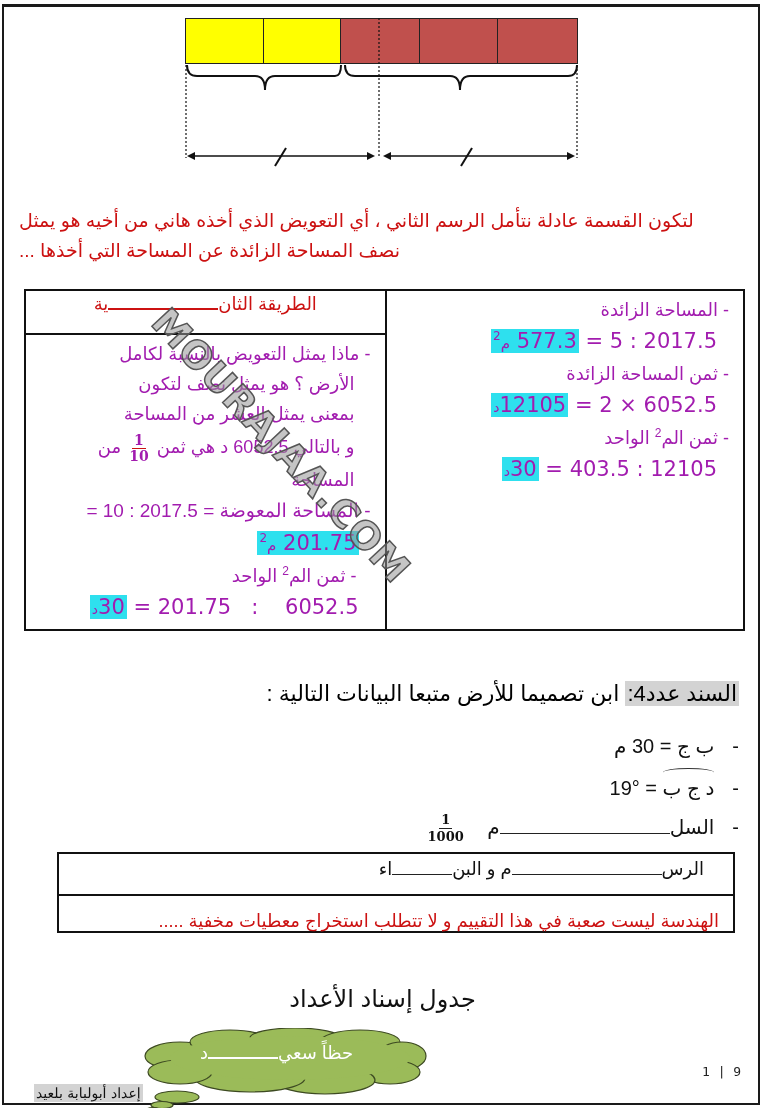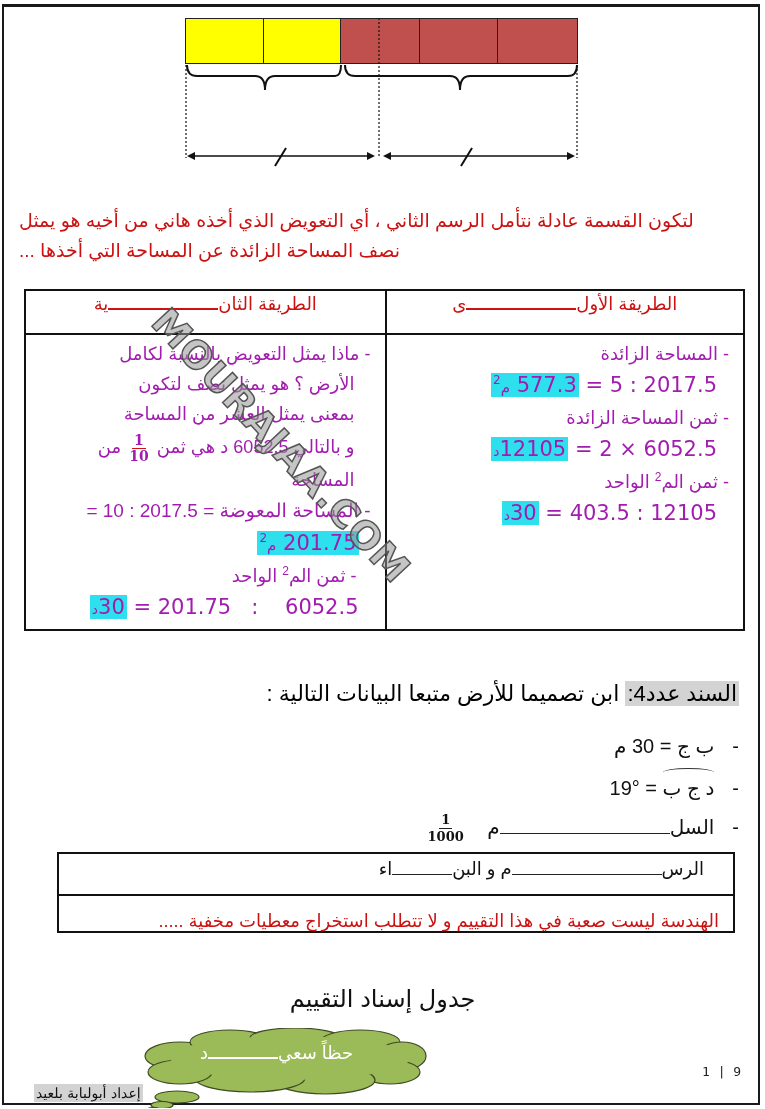--- a/index.html
+++ b/index.html
@@ -112,23 +112,20 @@
   </svg>
 </div>
 
 <div class="intro">
   <div>لتكون القسمة عادلة نتأمل الرسم الثاني ، أي التعويض الذي أخذه هاني من أخيه هو يمثل</div>
   <div>نصف المساحة الزائدة عن المساحة التي أخذها ...</div>
 </div>
 
 <div class="methods">
   <div class="col first">
-    <div class="col-head">
-      <span>الطريقة الأول</span><span class="underline-tail"></span><span>ى</span>
-    </div>
     <div class="col-body">
       <div class="l-text">-  المساحة الزائدة</div>
       <div class="l-math">
         <span>2017.5  :  5 = </span><span class="hl"><span>577.3</span> <span style="font-size:15px">م</span><span class="sup">2</span></span>
       </div>
       <div class="l-text">- ثمن المساحة الزائدة</div>
       <div class="l-math">
         <span>6052.5 × 2 = </span><span class="hl"><span>12105</span><span style="font-size:14px">د</span></span>
       </div>
       <div class="l-text">
@@ -191,21 +188,21 @@
     </span>
 </div>
 
 <div class="drawbox">
   <div class="drawbox-head">
     <span>الرس</span><span class="gap"></span><span>م و البن</span><span class="gap2"></span><span>اء</span>
   </div>
   <div class="drawbox-body">الهندسة ليست صعبة في هذا التقييم و لا تتطلب استخراج معطيات مخفية .....</div>
 </div>
 
-<div class="assign-title">جدول إسناد التقييم</div>
+<div class="assign-title">جدول إسناد الأعداد</div>
 
 <svg class="cloud" viewBox="0 0 290 80">
   <g fill="#9bbb59" stroke="#3d4a22" stroke-width="1.2">
     <ellipse cx="40" cy="28" rx="35" ry="14"></ellipse>
     <ellipse cx="90" cy="14" rx="40" ry="12"></ellipse>
     <ellipse cx="155" cy="10" rx="45" ry="10"></ellipse>
     <ellipse cx="220" cy="14" rx="40" ry="12"></ellipse>
     <ellipse cx="262" cy="28" rx="24" ry="14"></ellipse>
     <ellipse cx="250" cy="44" rx="30" ry="12"></ellipse>
     <ellipse cx="185" cy="52" rx="50" ry="14"></ellipse>

